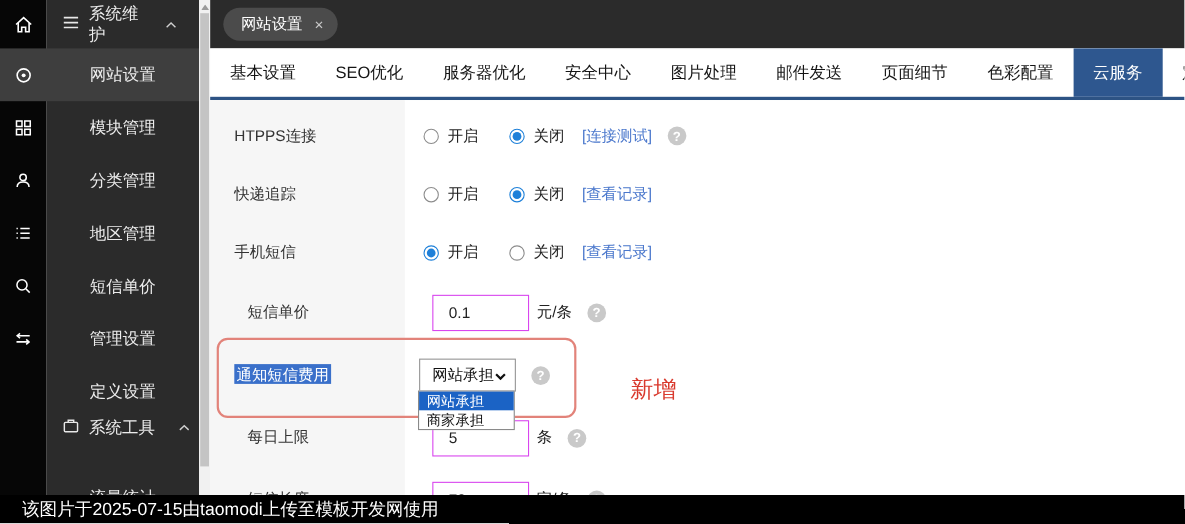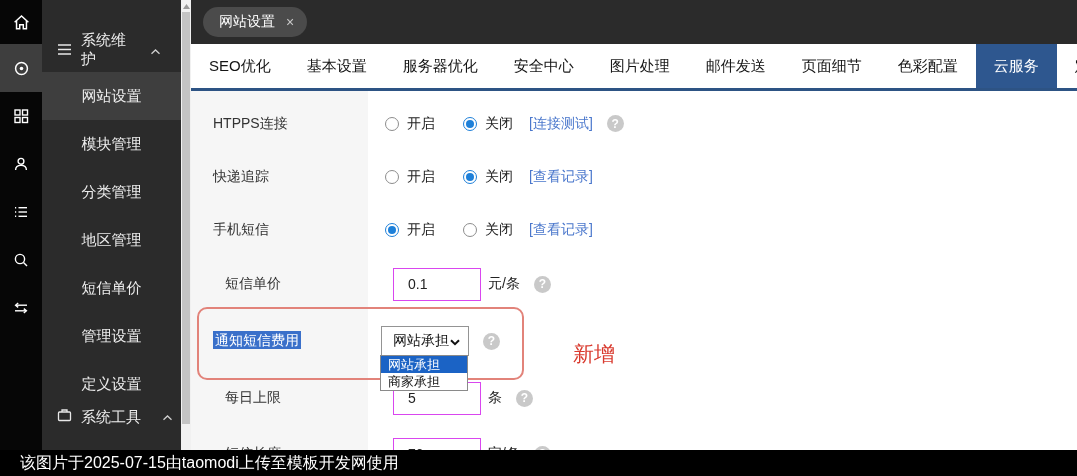--- a/index.html
+++ b/index.html
@@ -8,21 +8,21 @@
 
   
   .rail { position:absolute; left:0; top:0; width:42px; height:450px; background:#060606; z-index:2; }
   .rail-cell { height:48px; display:flex; align-items:center; justify-content:center; }
   .rail-cell.first { height:44px; }
   .rail-cell.active { background:#3e3e3e; }
   .rail svg { display:block; }
 
   
   .menu { position:absolute; left:42px; top:0; width:139px; height:450px; background:#2b2b2b; color:#ececec; z-index:2; }
-  .menu-header { height:44px; display:flex; align-items:center; padding:0 20px 0 15px; font-size:15px; gap:9px;margin-top:28px; }
+  .menu-header { height:44px; display:flex; align-items:center; padding:0 20px 0 15px; font-size:15px; gap:9px; }
   .menu-header .grow { flex:1; }
   .menu-item { height:48px; display:flex; align-items:center; justify-content:center; font-size:15px; cursor:default; }
   .menu-item.active { background:#3e3e3e; }
   .menu-group { height:48px; display:flex; align-items:flex-start; padding:0 8px 0 15px; font-size:15px; gap:9px; }
   .menu-group .grow { flex:1; }
 
   
   .sbar { position:absolute; left:181px; top:0; width:10px; height:450px; background:#f1f1f1; z-index:2; }
   .sbar-arrow { height:12px; display:flex; align-items:center; justify-content:center; }
   .sbar-thumb { position:absolute; left:1px; top:12px; width:8px; height:412px; background:#c4c4c4; }
@@ -205,24 +205,24 @@
   <div class="main">
     <div class="topbar">
       <div class="wintab">
         <span>网站设置</span>
         <span class="close">×</span>
       </div>
     </div>
 
     <div class="tabs">
       <div class="tab">
+          <span>基本设置</span>
+        </div>
+      <div class="tab">
           <span>SEO优化</span>
-        </div>
-      <div class="tab">
-          <span>基本设置</span>
         </div>
       <div class="tab">
           <span>服务器优化</span>
         </div>
       <div class="tab">
           <span>安全中心</span>
         </div>
       <div class="tab">
           <span>图片处理</span>
         </div>

